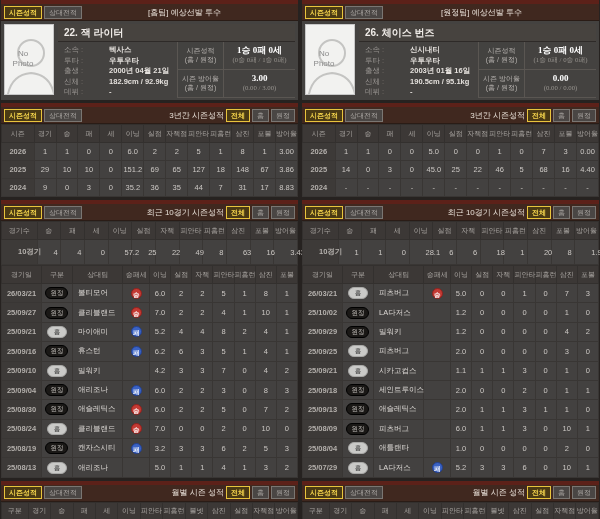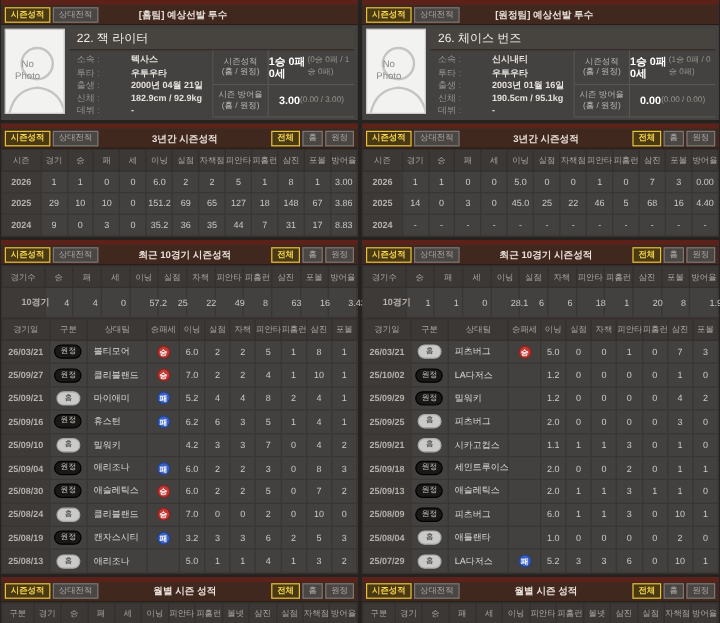--- a/index.html
+++ b/index.html
@@ -16,54 +16,55 @@
     border-bottom: 1px solid #2a1c16;
   }
   .tabgrp, .filtgrp { display: flex; gap: 2px; }
   .tab, .filt {
     font-size: 7px; line-height: 9px; padding: 1px 4px; cursor: pointer;
     background: #4a4644; border: 1px solid #7a7672; color: #a8a4a0; white-space: nowrap;
   }
   .tab.active, .filt.active {
     background: #4a3a14; border-color: #e8c43c; color: #f4d44c; font-weight: bold;
   }
-  .sec-title { flex: 1; text-align: center; font-size: 8px; font-weight: bold; color: #e8e0d8; }
+  .sec-title { flex: 1; text-align: right; font-size: 8px; font-weight: normal; color: #e8e0d8; }
   .spacer { width: 72px; }
   
   .card { display: flex; padding: 3px; gap: 4px; height: 79px; background: #444240; }
   .photo {
     width: 50px; height: 71px; background: #f2f2f0; border: 1px solid #c8c8c8;
     position: relative; flex-shrink: 0; overflow: hidden;
   }
   .photo svg { position: absolute; left: -4px; top: 6px; }
   .photo .nptxt {
     position: absolute; top: 24px; left: 0; right: 12px; text-align: center;
     font-size: 8px; color: #8a8a8a; line-height: 10px;
   }
   .card-right { flex: 1; display: flex; flex-direction: column; }
   .pname {
-    height: 18px; line-height: 18px; padding-left: 6px; font-size: 10px; font-weight: normal;
+    height: 18px; line-height: 18px; padding-left: 6px; font-size: 10px; font-weight: bold;
     color: #f0ece8; background: #47433f; border-bottom: 1px solid #2e2a28;
   }
   .card-body { flex: 1; display: flex; }
   .info { flex: 1; padding: 3px 0 0 6px; }
   .inf-row { font-size: 7.5px; line-height: 10.6px; white-space: nowrap; }
   .inf-lab { color: #979390; }
   .inf-sep { color: #79756f; padding: 0 2px; }
   .inf-val { color: #e4e0dc; font-weight: bold; padding-left: 24px; }
   .stats { width: 118px; display: grid; grid-template-columns: 46px 1fr; border-left: 1px solid #5a5652; }
   .st-lab {
     border-bottom: 1px solid #5a5652; border-right: 1px solid #5a5652;
     display: flex; flex-direction: column; align-items: center; justify-content: center;
     font-size: 7px; color: #b8b4b0; line-height: 9px; text-align: center; background: #434240;
   }
   .st-val {
     border-bottom: 1px solid #5a5652;
-    display: flex; flex-direction: row; align-items: center; justify-content: center;
+    display: flex; flex-direction: column; align-items: center; justify-content: center;
     line-height: 10px;
+    font-family: Liberation Serif, serif;
   }
   .st-main { font-size: 9px; font-weight: bold; color: #ffffff; }
   .st-sub { font-size: 6.8px; color: #98948f; }
   
   table { width: 100%; border-collapse: collapse; table-layout: fixed; }
   th {
     font-size: 7px; font-weight: normal; color: #a8a4a0; background: #3c3836;
     border: 1px solid #33302e; padding: 3.5px 0; text-align: center; white-space: nowrap;
   }
   td {

